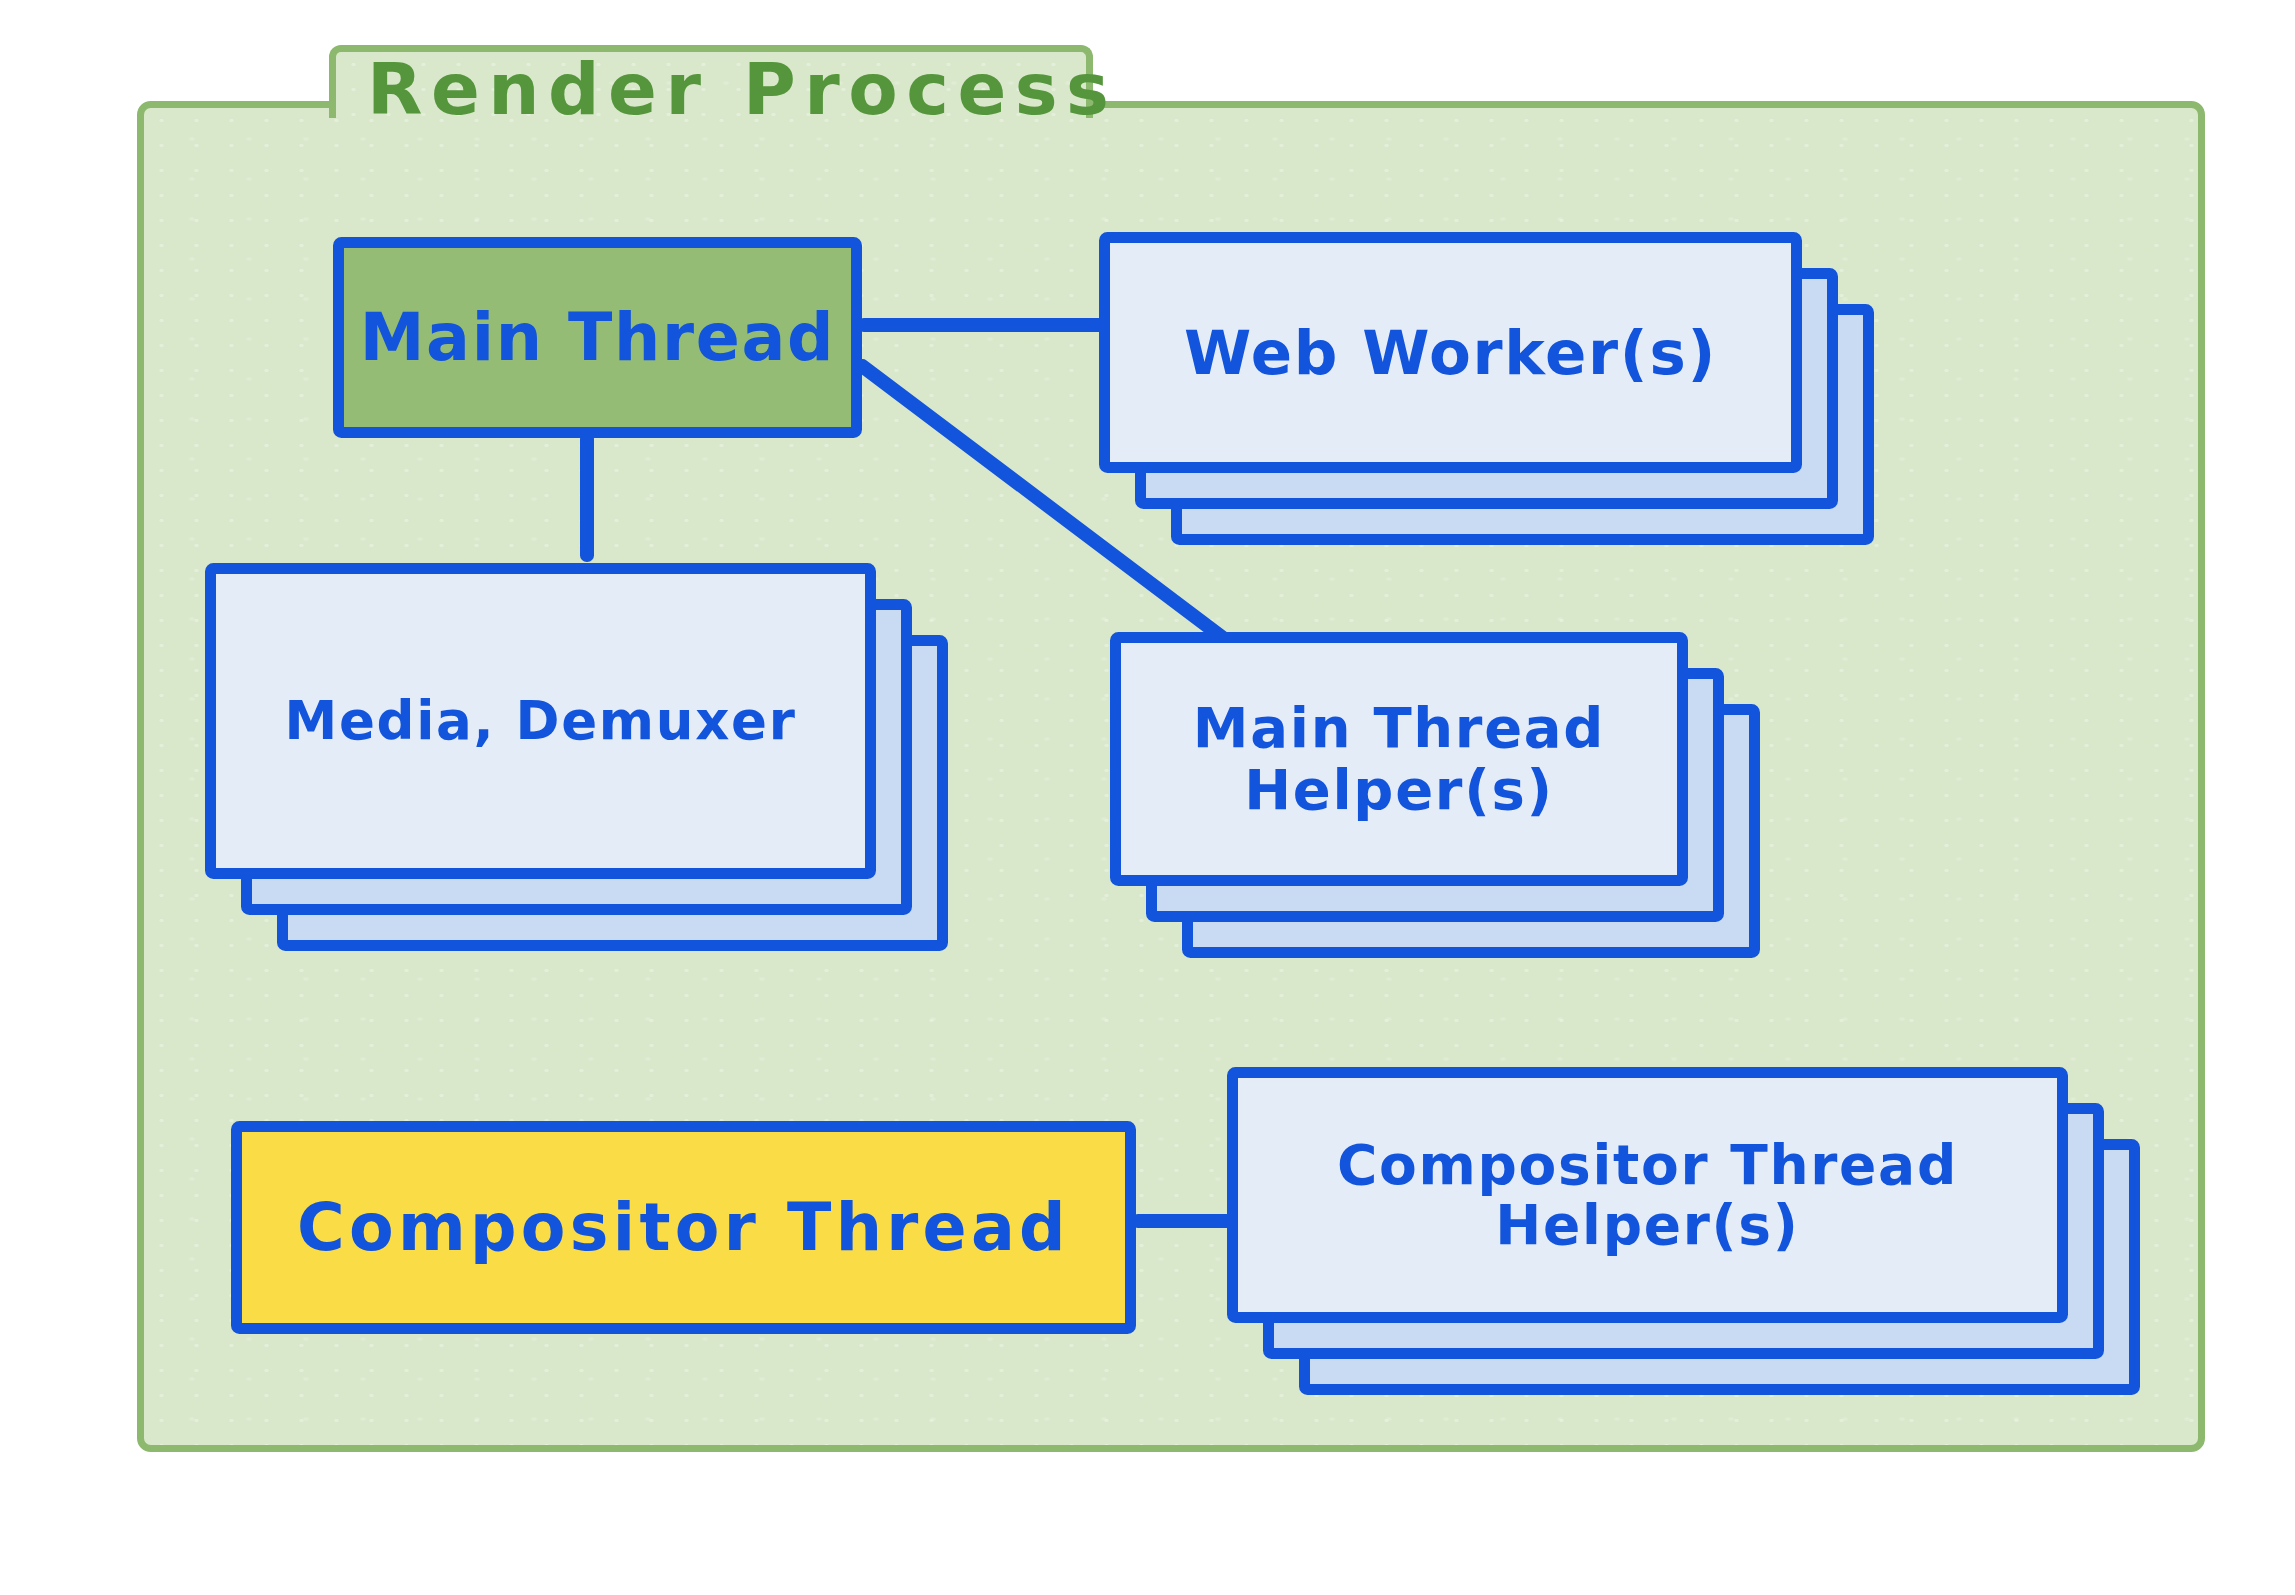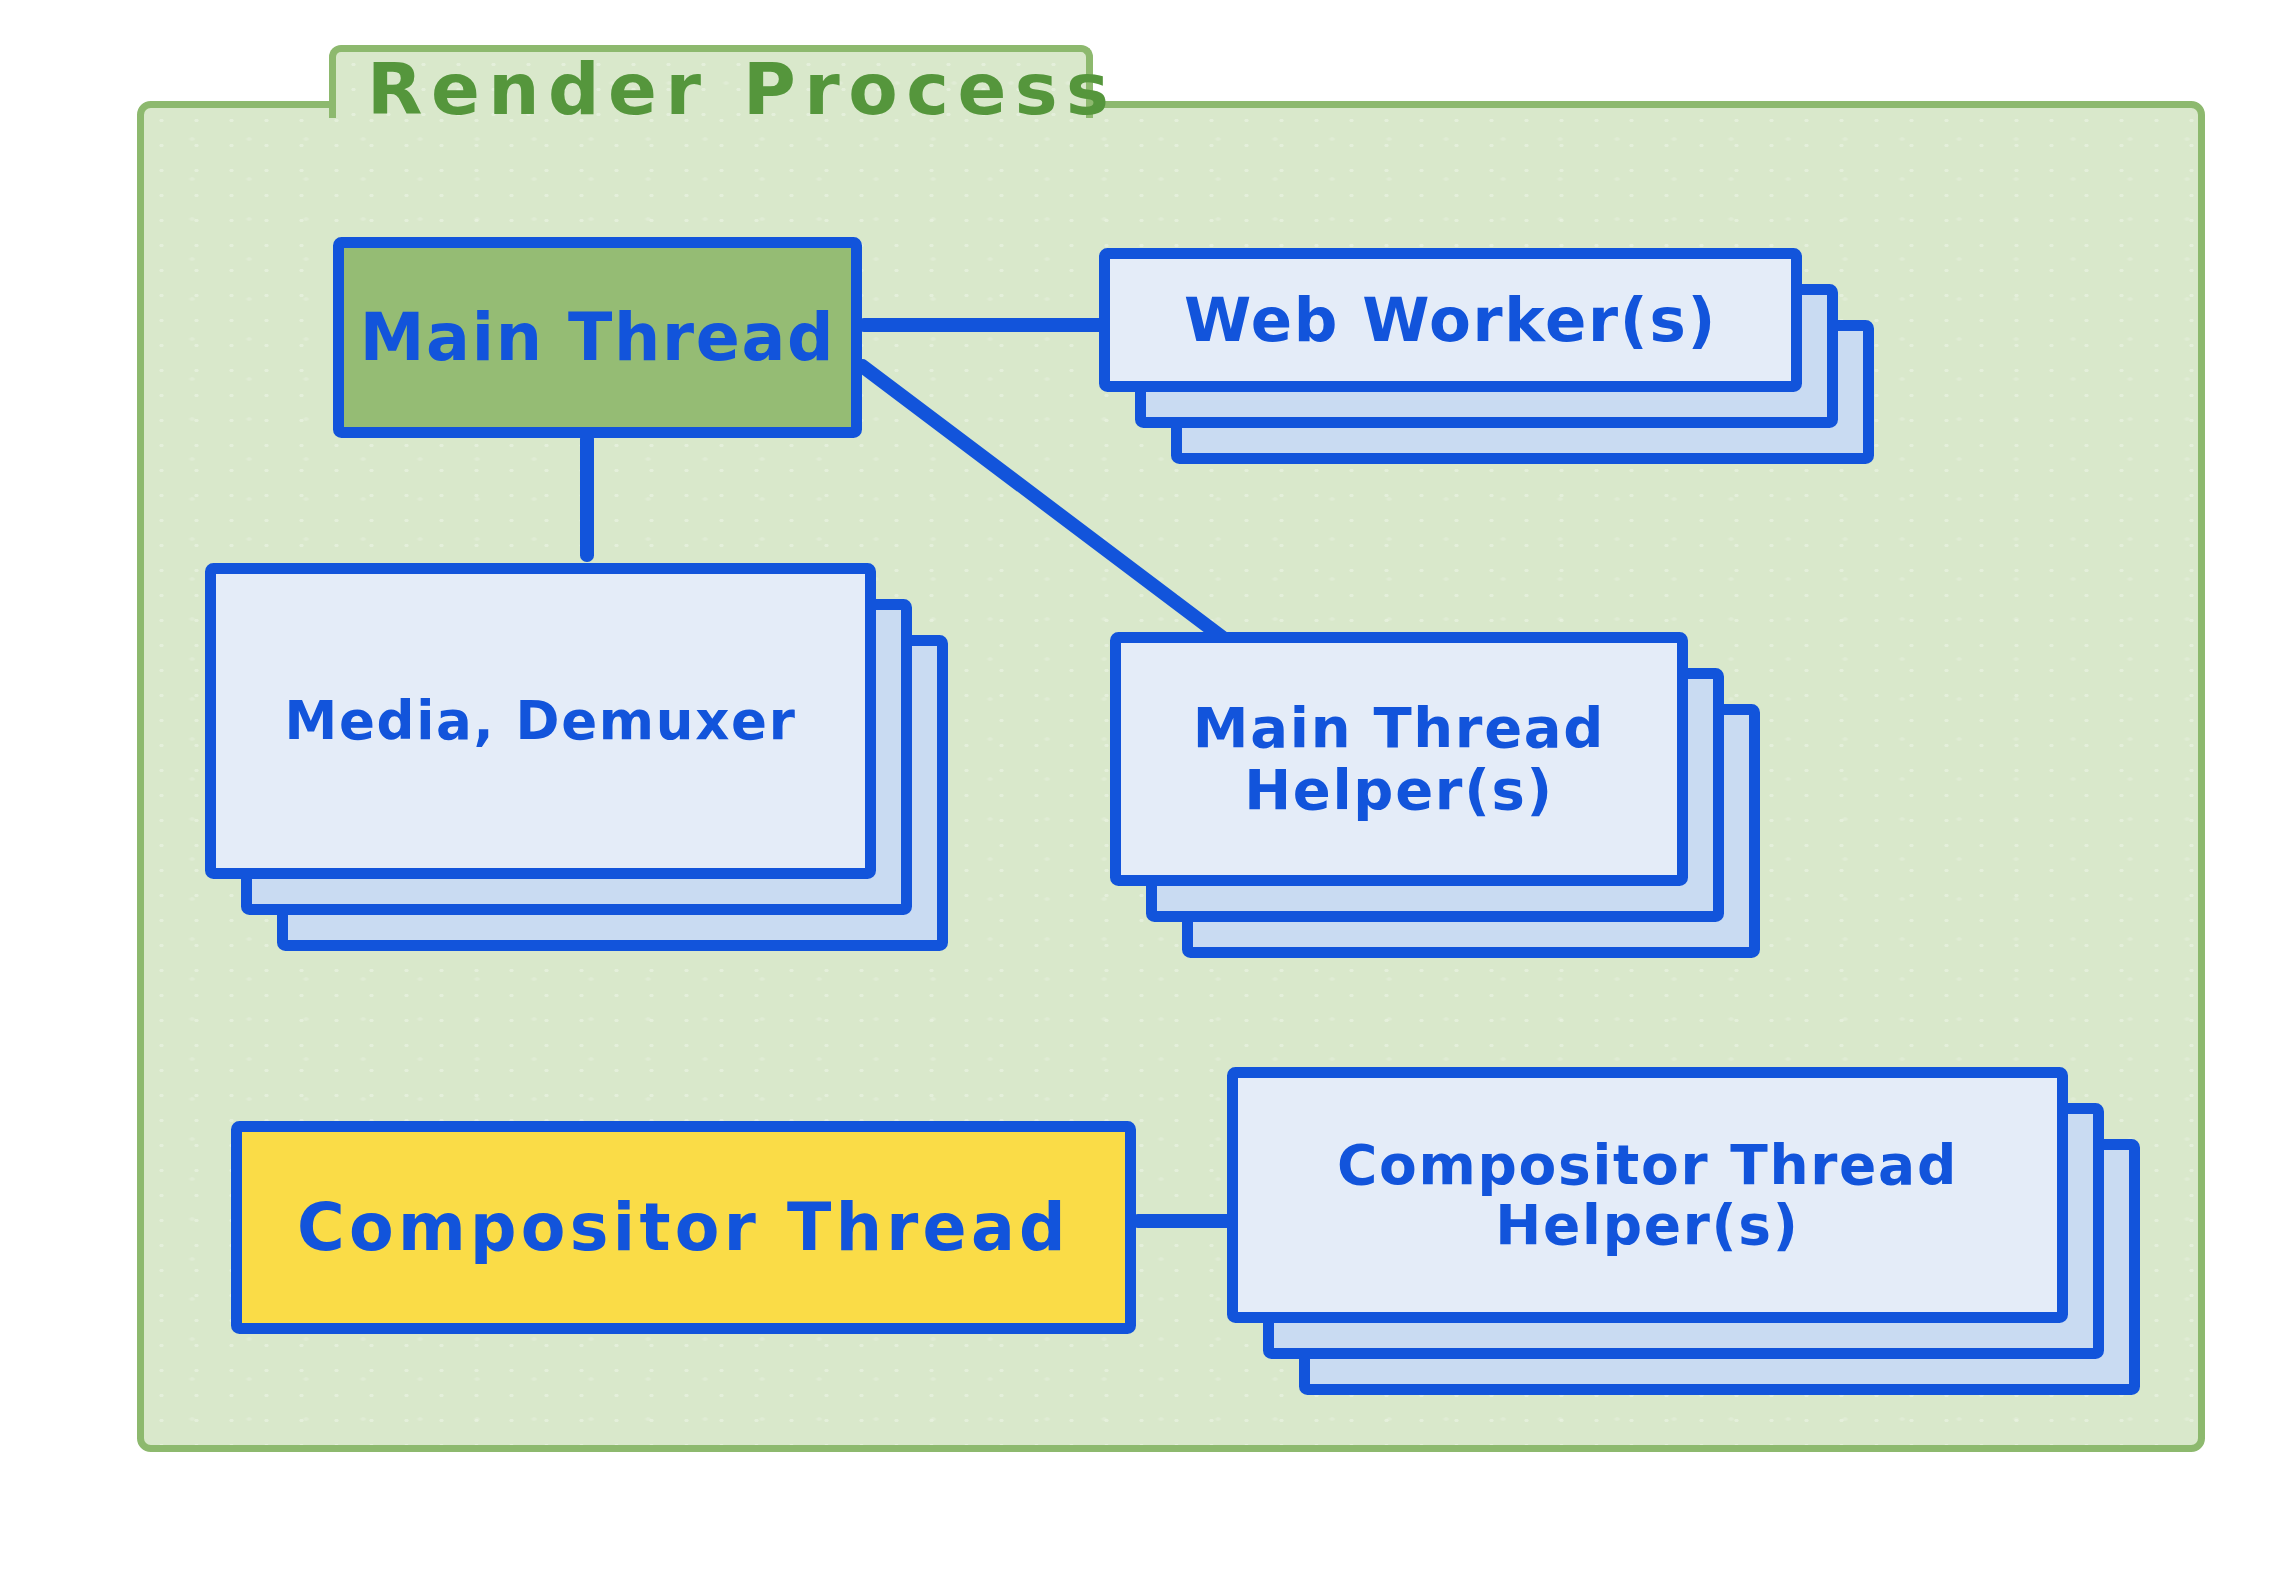--- a/index.html
+++ b/index.html
@@ -59,21 +59,21 @@
 
   .label{
     color:var(--ink-blue,#1254db);
     font-weight:700;text-align:center;line-height:1.1;letter-spacing:1.7px;
   }
 
   #node-main-thread{left:333px;top:237px;width:529px;height:201px;}
   #node-main-thread .front{background:var(--main-thread-fill,#95bc74);}
   #node-main-thread .label{font-size:65px;}
 
-  #node-web-workers{left:1099px;top:232px;width:703px;height:144px;margin-top:16px;}
+  #node-web-workers{left:1099px;top:232px;width:703px;height:241px;}
   #node-web-workers .label{font-size:61px;}
 
   #node-media-threads{left:205px;top:555px;width:671px;height:316px;margin-top:8px;}
   #node-media-threads .label{font-size:53px;}
 
   #node-main-thread-helpers{left:1110px;top:632px;width:578px;height:254px;}
   #node-main-thread-helpers .label{font-size:56px;}
 
   #node-compositor-thread{left:231px;top:1121px;width:905px;height:213px;}
   #node-compositor-thread .front{background:var(--compositor-fill,#fadc47);}

